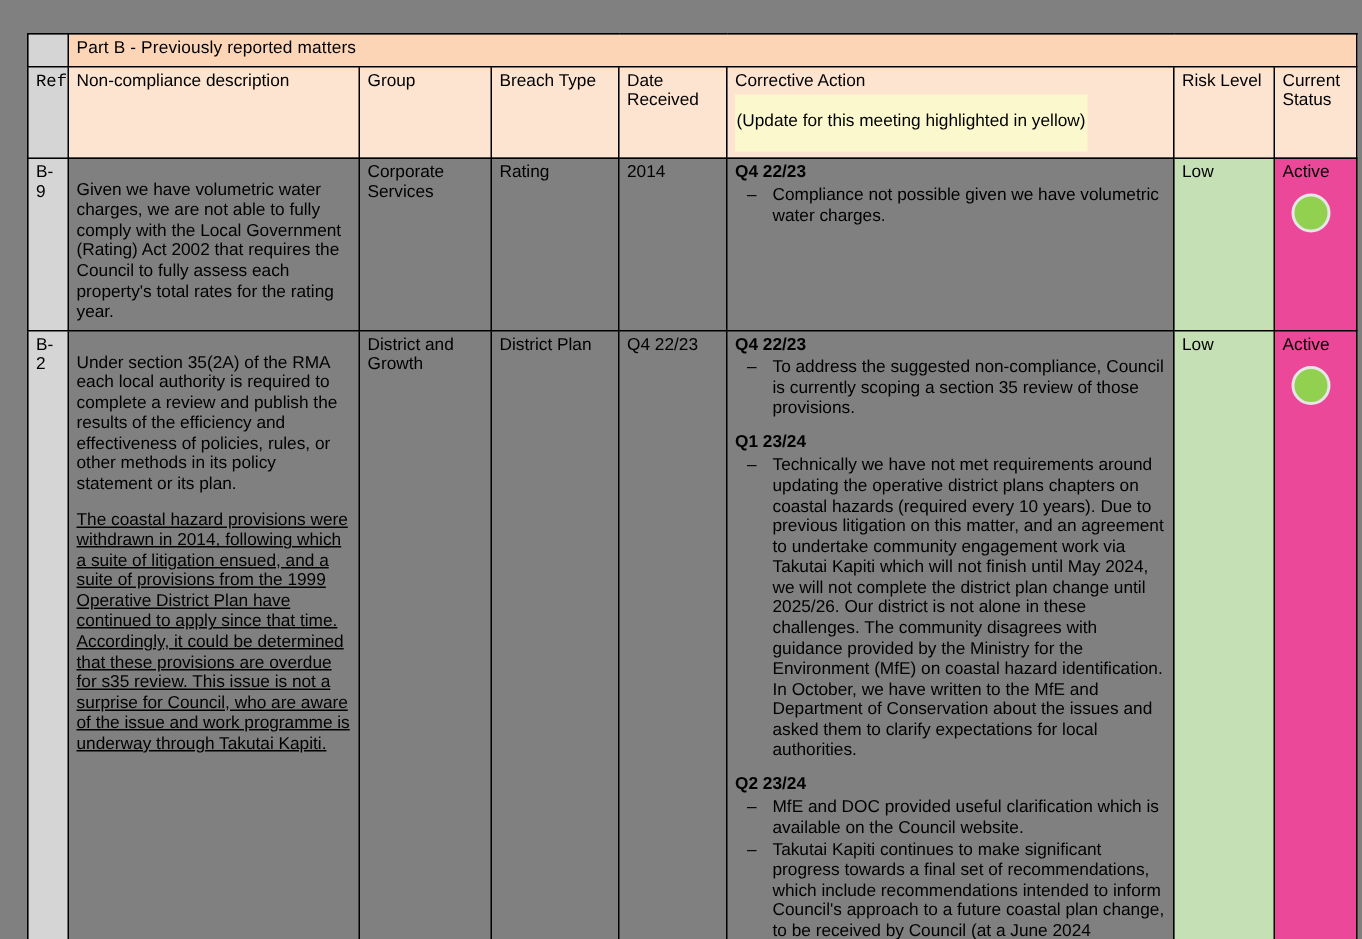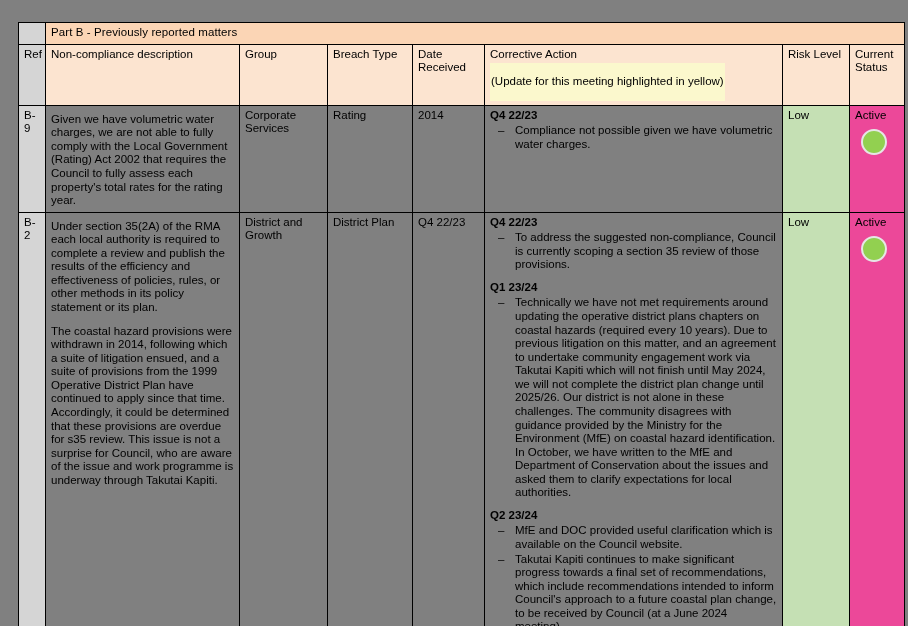--- a/index.html
+++ b/index.html
@@ -73,20 +73,21 @@
     padding: 6px 5px 7px 6px;
     line-height: 1.22;
   }
   .hdr.ref-hdr {
     background: #d5d5d5;
     vertical-align: bottom;
     padding-bottom: 6px;
     text-align: center;
     font-weight: normal;
     font-size: 11.8px;
+    font-family: Liberation Mono, monospace;
   }
   .hdr-sub {
     font-weight: normal;
     background: #fbf8cd;
     display: inline-block;
     padding: 12px 1px;
     margin-top: 2px;
   }
 
   
@@ -141,23 +142,23 @@
     margin-bottom: 1px;
   }
   ul.dash-list li::before {
     content: "\2013";
     position: absolute;
     left: 8px;
     top: 0;
   }
 
   p.para {
-    margin: 4px 0 0 0;
-  }
-  p.para + p.para { margin-top: 10px; }
+    margin: 12px 0 0 0;
+  }
+  p.para + p.para { margin-top: 10px; text-decoration: underline; }
 </style>
 </head>
 <body>
 
 <div id="doc-canvas">
 
   <table id="report-table">
     <colgroup>
       <col class="c-ref">
         <col class="c-desc">

